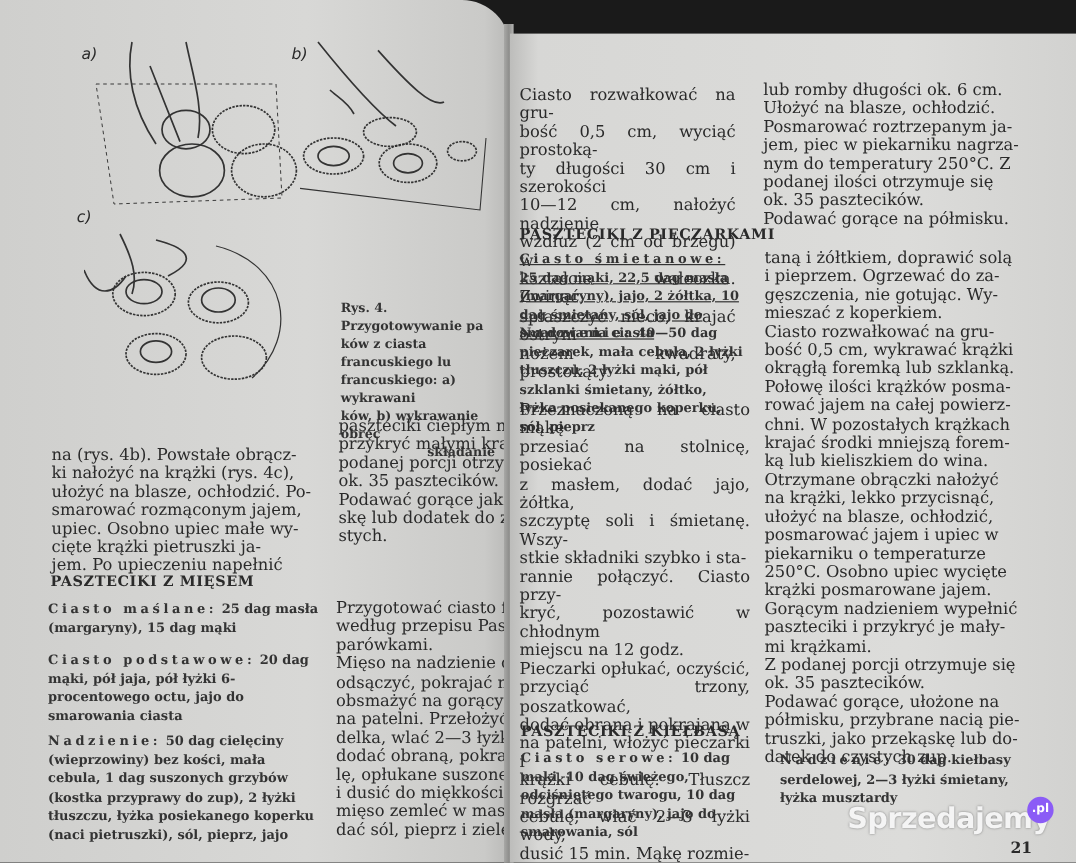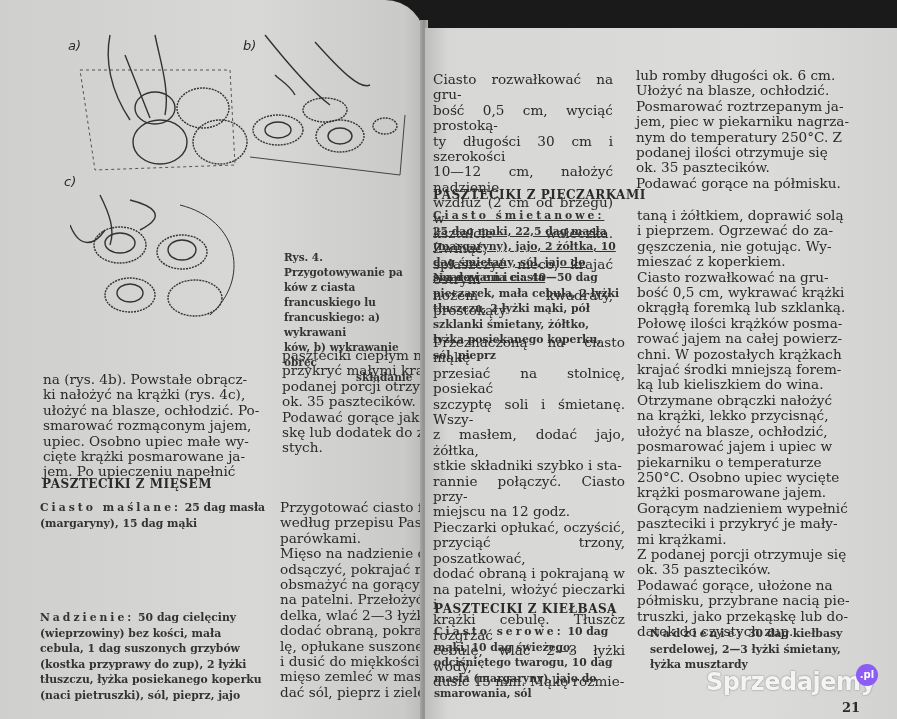--- a/index.html
+++ b/index.html
@@ -69,39 +69,43 @@
     <div>ków, b) wykrawanie obręc</div>
     <div style="padding-left:72px">składanie</div>
   </div>
 
   <div class="txt" style="left:43px;top:348px;width:222px;margin-top:24px;">
     <p>na (rys. 4b). Powstałe obrącz-</p>
     <p>ki nałożyć na krążki (rys. 4c),</p>
     <p>ułożyć na blasze, ochłodzić. Po-</p>
     <p>smarować rozmąconym jajem,</p>
     <p>upiec. Osobno upiec małe wy-</p>
-    <p>cięte krążki posmarowane ja-</p>
+    <p>cięte krążki pietruszki ja-</p>
     <p>jem. Po upieczeniu napełnić</p>
   </div>
 
   <div class="txt" style="left:282px;top:348px;width:140px;text-align:left;white-space:nowrap;">
     <p>paszteciki ciepłym nadzie</p>
     <p>przykryć małymi krążk</p>
     <p>podanej porcji otrzymu</p>
     <p>ok. 35 pasztecików.</p>
     <p>Podawać gorące jako prz</p>
     <p>skę lub dodatek do zup</p>
     <p>stych.</p>
   </div>
 
   <div class="head" style="left:42px;top:477px;">PASZTECIKI Z MIĘSEM</div>
 
   <div class="ing" style="left:40px;top:500px;width:226px;">
     <span class="sp">Ciasto maślane:</span>
     <span>25 dag masła (margaryny), 15 dag mąki</span>
+  </div>
+  <div class="ing" style="left:40px;top:542px;width:226px;">
+    <span class="sp">Ciasto podstawowe:</span>
+    <span>20 dag mąki, pół jaja, pół łyżki 6-procentowego octu, jajo do smarowania ciasta</span>
   </div>
   <div class="ing" style="left:40px;top:610px;width:226px;">
     <span class="sp">Nadzienie:</span>
     <span>50 dag cielęciny (wieprzowiny) bez kości, mała cebula, 1 dag suszonych grzybów (kostka przyprawy do zup), 2 łyżki tłuszczu, łyżka posiekanego koperku (naci pietruszki), sól, pieprz, jajo</span>
   </div>
 
   <div class="txt" style="left:280px;top:500px;width:145px;text-align:left;white-space:nowrap;">
     <p>Przygotować ciasto fran</p>
     <p>według przepisu Pasztec</p>
     <p>parówkami.</p>
@@ -148,24 +152,25 @@
     <span>25 dag mąki, 22,5 dag masła (margaryny), jajo, 2 żółtka, 10 dag śmietany, sól, jajo do smarowania ciasta</span>
   </div>
   <div class="ing" style="left:8px;top:242px;width:190px;">
     <span class="sp">Nadzienie:</span>
     <span>40—50 dag pieczarek, mała cebula, 2 łyżki tłuszczu, 2 łyżki mąki, pół szklanki śmietany, żółtko, łyżka posiekanego koperku, sól, pieprz</span>
   </div>
 
   <div class="txt" style="left:8px;top:307px;width:192px;">
     <p>Przeznaczoną na ciasto mąkę</p>
     <p>przesiać na stolnicę, posiekać</p>
+    <p>z masłem, dodać jajo, żółtka,</p>
     <p>szczyptę soli i śmietanę. Wszy-</p>
-    <p>z masłem, dodać jajo, żółtka,</p>
     <p>stkie składniki szybko i sta-</p>
     <p>rannie połączyć. Ciasto przy-</p>
+    <p>kryć, pozostawić w chłodnym</p>
     <p>miejscu na 12 godz.</p>
     <p>Pieczarki opłukać, oczyścić,</p>
     <p>przyciąć trzony, poszatkować,</p>
     <p>dodać obraną i pokrajaną w</p>
     <p>na patelni, włożyć pieczarki i</p>
     <p>krążki cebulę. Tłuszcz rozgrzać</p>
     <p>cebulę, wlać 2—3 łyżki wody,</p>
     <p>dusić 15 min. Mąkę rozmie-</p>
 
   </div>

